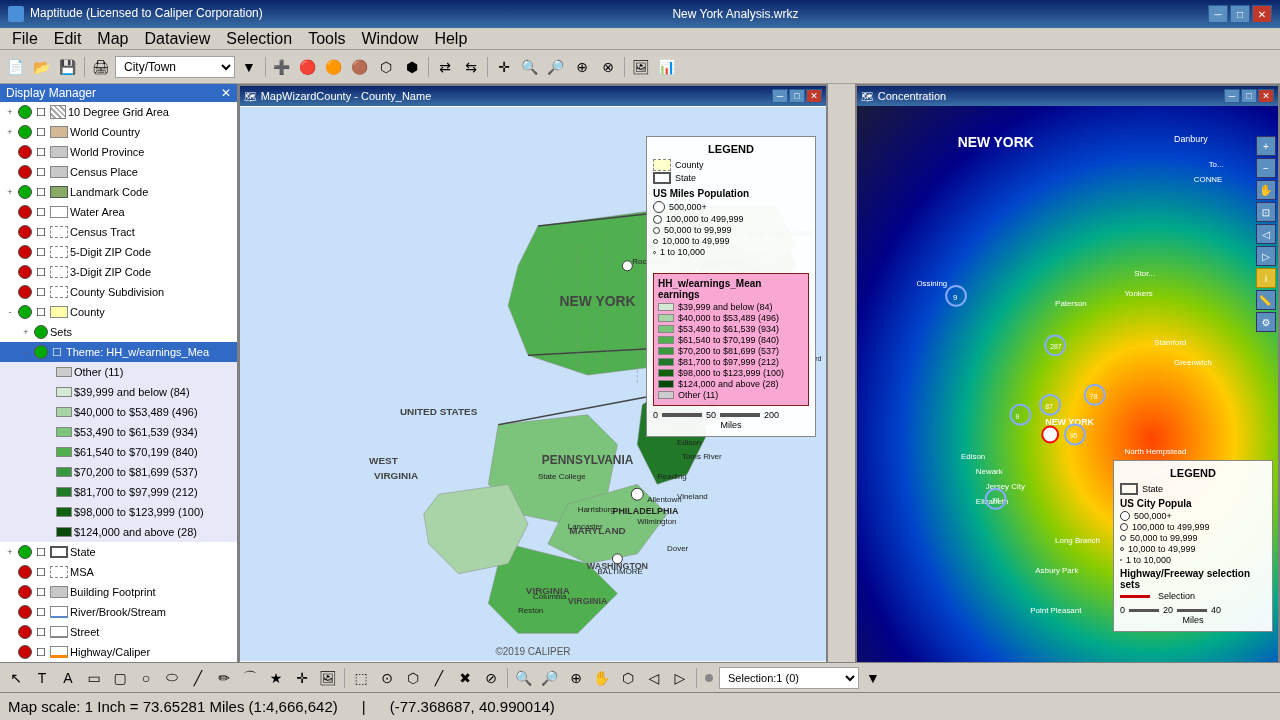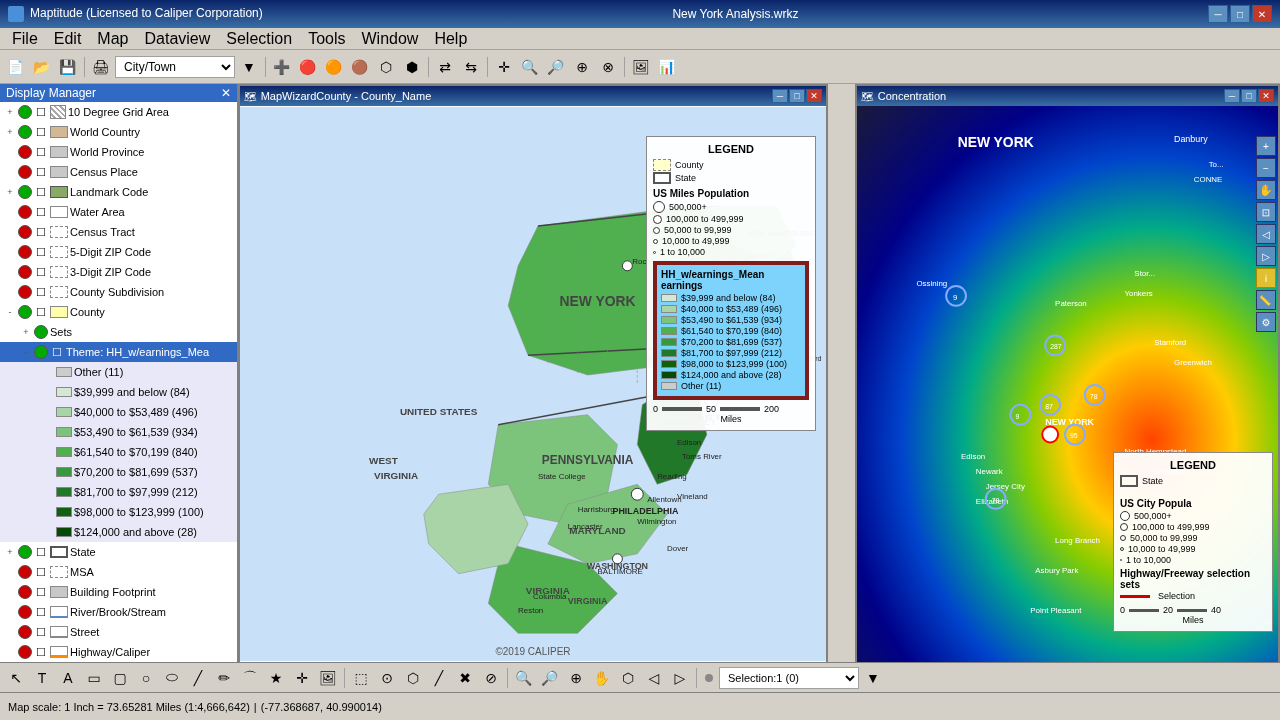--- a/index.html
+++ b/index.html
@@ -96,37 +96,37 @@
       position: absolute; right: 10px; top: 30px;
       background: rgba(255,255,255,0.95); border: 1px solid #888;
       padding: 6px; font-size: 10px; width: 170px;
     }
     .legend-title { font-weight: bold; text-align: center; margin-bottom: 4px; font-size: 11px; }
     .legend-section { margin-bottom: 4px; }
     .legend-section-title { font-weight: bold; font-size: 10px; margin-bottom: 2px; }
     .legend-row { display: flex; align-items: center; gap: 4px; margin-bottom: 1px; font-size: 9px; }
     .legend-dot { border-radius: 50%; flex-shrink: 0; }
     .legend-scale { display: flex; align-items: center; gap: 4px; margin-top: 4px; font-size: 9px; }
-    .hh-legend { background: #7dd3fc; border: 4px solid #7f1d1d; padding: 4px; margin-top: 4px; }
+    .hh-legend { background: #f9a8d4; border: 1px solid #7f1d1d; padding: 4px; margin-top: 16px; }
 
     
     .right-map-window { right: 0; top: 0; width: 425px; height: 580px; background: #1a1a2e; }
     .right-map-inner { flex: 1; position: relative; overflow: hidden; }
 
     
     .right-legend {
       position: absolute; right: 5px; bottom: 30px;
       background: rgba(255,255,255,0.95); border: 1px solid #888;
       padding: 6px; font-size: 10px; width: 160px;
     }
 
     
     .status-bar {
       height: 28px; background: #d4d0c8; border-top: 1px solid #808080;
-      display: flex; align-items: center; padding: 0 8px; font-size: 11px; gap: 4px;
+      display: flex; align-items: center; padding: 0 8px; font-size: 15px; gap: 24px;
     }
     .toolbar2 {
       height: 30px; background: #d4d0c8; border-top: 1px solid #808080;
       display: flex; align-items: center; padding: 2px 4px; gap: 2px;
     }
     .status-select {
       height: 22px; padding: 0 4px; background: white; border: 1px solid #a0a0a0;
       font-size: 11px; min-width: 140px;
     }
 
@@ -703,21 +703,21 @@
             <div style="width:20px;height:20px;background:#5a8fc0;border:1px solid #336;display:flex;align-items:center;justify-content:center;cursor:pointer;color:white;font-size:10px;">📏</div>
             <div style="width:20px;height:20px;background:#5a8fc0;border:1px solid #336;display:flex;align-items:center;justify-content:center;cursor:pointer;color:white;font-size:10px;">⚙</div>
           </div>
 
           <div class="right-legend">
             <div class="legend-title">LEGEND</div>
             <div class="legend-row">
               <div style="width:18px;height:12px;border:2px solid #555;background:transparent;"></div>
               <span>State</span>
             </div>
-            <div style="font-size:10px;font-weight:bold;margin:11px 0 2px;">US City Popula</div>
+            <div style="font-size:10px;font-weight:bold;margin:3px 0 2px;">US City Popula</div>
             <div class="legend-row">
                 <div class="legend-dot" style="width:10px;height:10px;background:white;border:1px solid #333;"></div>
                 <span>500,000+</span>
               </div>
             <div class="legend-row">
                 <div class="legend-dot" style="width:8px;height:8px;background:white;border:1px solid #333;"></div>
                 <span>100,000 to 499,999</span>
               </div>
             <div class="legend-row">
                 <div class="legend-dot" style="width:6px;height:6px;background:white;border:1px solid #333;"></div>

